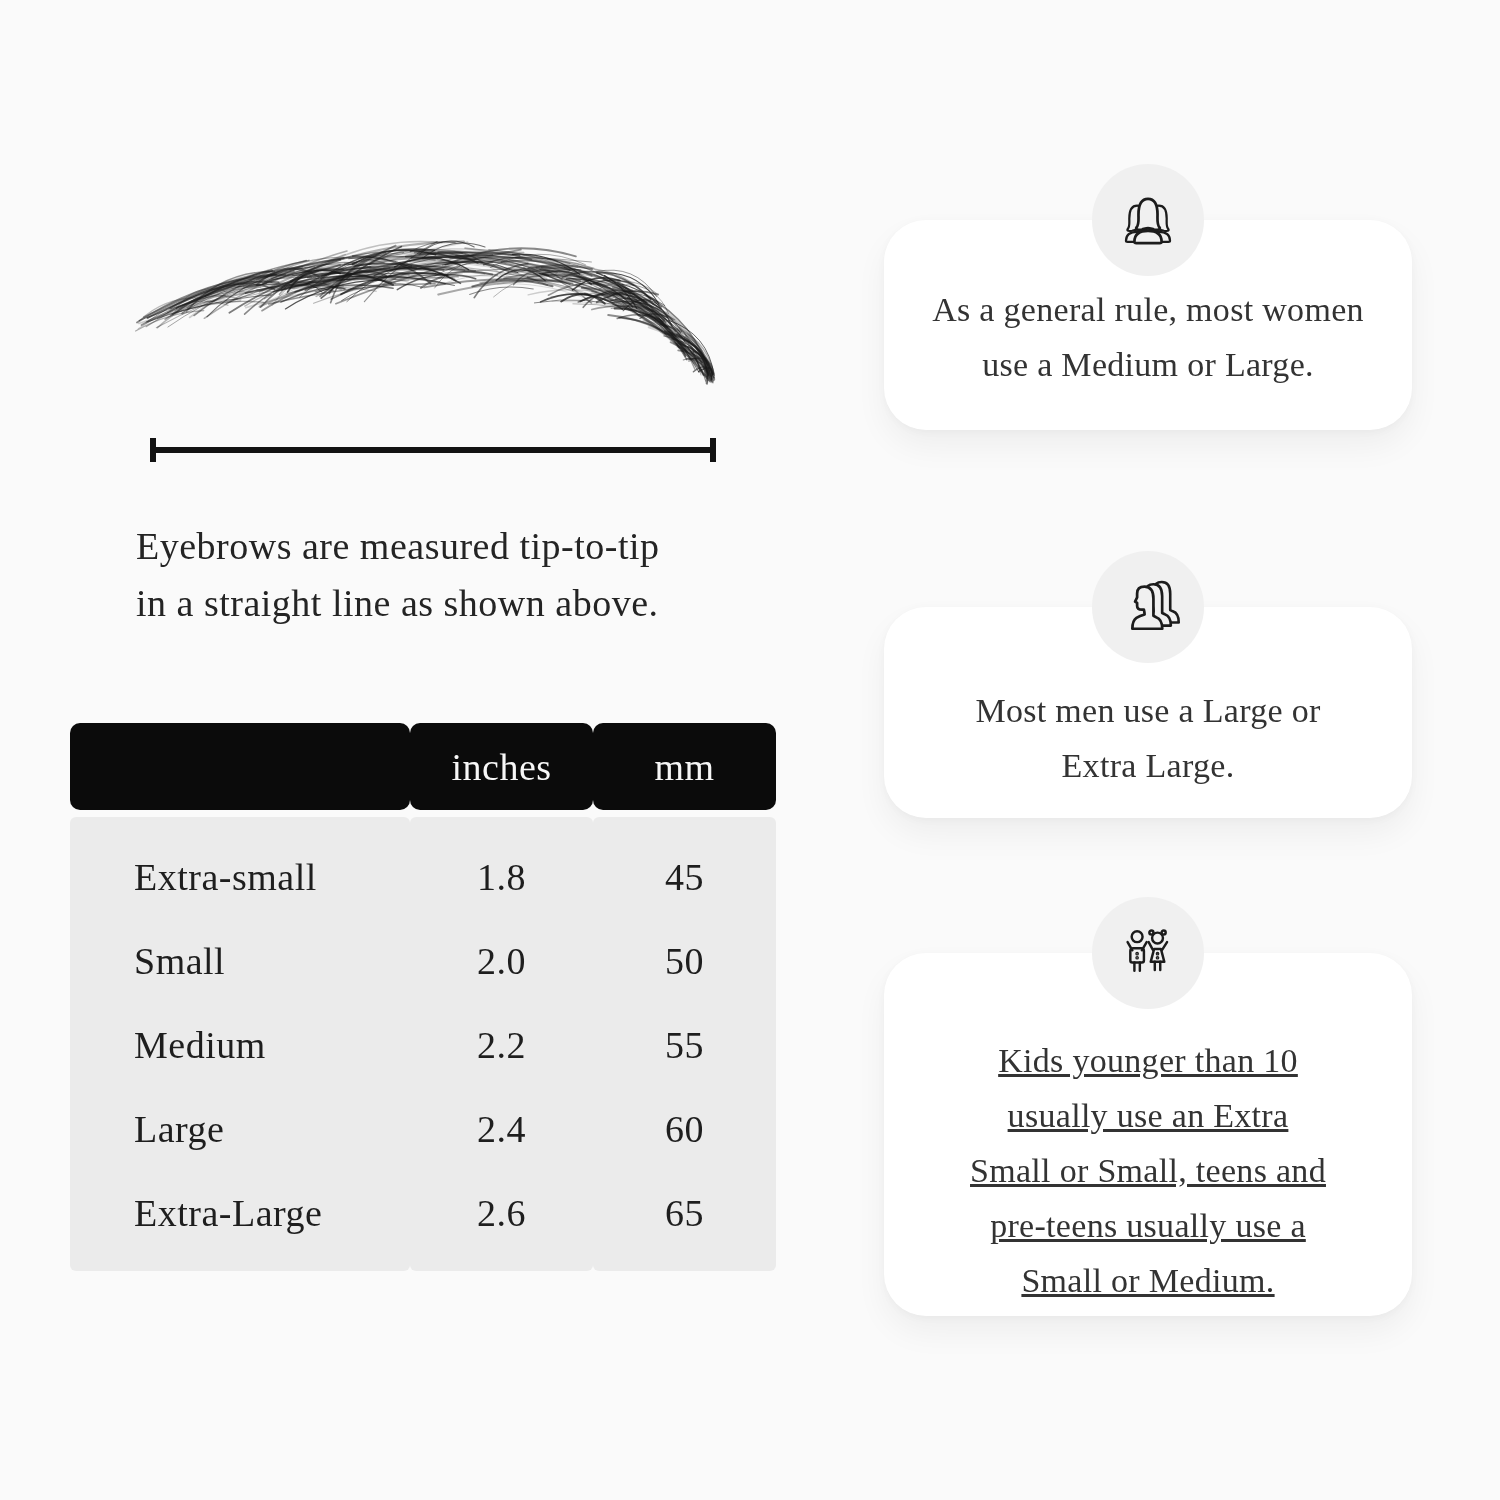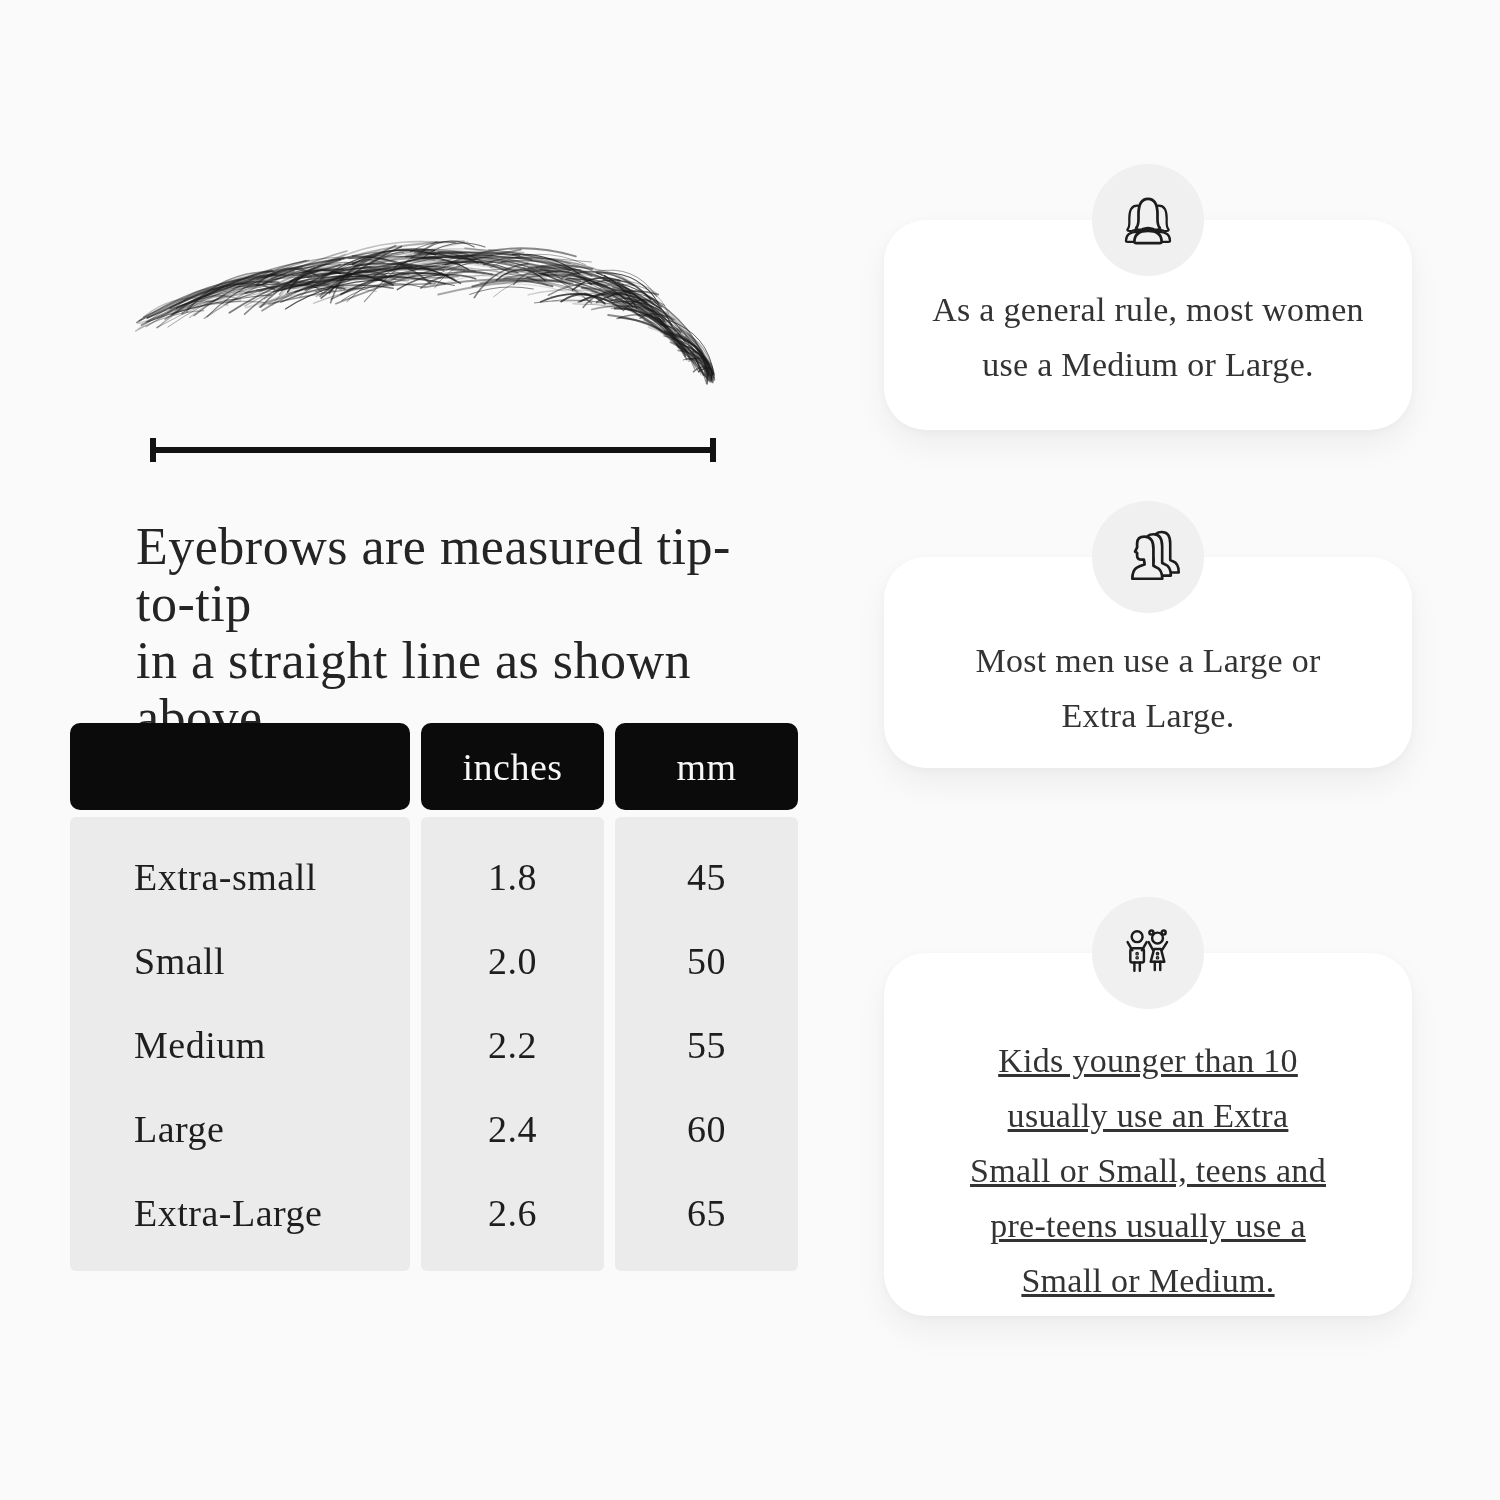--- a/index.html
+++ b/index.html
@@ -13,46 +13,46 @@
   .eyebrow-svg { position:absolute; left:110px; top:232px; }
 
   .measure-line { position:absolute; left:150px; top:438px; width:566px; height:24px; }
   .measure-line .bar  { position:absolute; left:0; right:0; top:9px; height:6px; background:#121212; }
   .measure-line .tick { position:absolute; top:0; width:6px; height:24px; background:#121212; }
   .measure-line .tick.left  { left:0; }
   .measure-line .tick.right { right:0; }
 
   .caption {
     position:absolute; left:136px; top:518px; width:640px;
-    font-size:52px; line-height:57px; letter-spacing:.5px; color:#242424;
+    font-size:38px; line-height:57px; letter-spacing:.5px; color:#242424;
   }
 
   
   .size-table { position:absolute; left:70px; top:723px; width:728px; }
-  .thead, .tbody { display:grid; grid-template-columns:340px 183px 183px; column-gap:11px; }
+  .thead, .tbody { display:grid; grid-template-columns:340px 183px 183px; }
   .th {
     height:87px; background:#0b0b0b; border-radius:10px;
     color:#f7f7f7; font-size:38px; letter-spacing:.5px;
     display:flex; align-items:center; justify-content:center;
   }
   .tbody { margin-top:7px; }
   .tcol { background:#ebebeb; border-radius:6px; padding:18px 0 16px; display:flex; flex-direction:column; }
   .cell {
     height:84px; display:flex; align-items:center; justify-content:center;
     font-size:38px; color:#1e1e1e; letter-spacing:.5px;
   }
   .tcol.labels .cell { justify-content:flex-start; padding-left:64px; }
 
   
   .card {
     position:absolute; left:884px; width:528px; background:#ffffff; border-radius:42px;
     box-shadow:0 16px 32px rgba(0,0,0,.05), 0 2px 8px rgba(0,0,0,.03);
   }
   .card-1 { top:220px; height:210px; }
-  .card-2 { top:557px; height:211px; }
+  .card-2 { top:607px; height:211px; }
   .card-3 { top:953px; height:363px; }
   .icon-circle {
     position:absolute; left:50%; top:-56px; margin-left:-56px;
     width:112px; height:112px; border-radius:50%; background:#f0f0f0;
     display:flex; align-items:center; justify-content:center;
   }
   .glyph { width:68px; height:68px; }
   .card-text {
     position:absolute; left:0; right:0; text-align:center;
     font-size:34px; line-height:55px; color:#333333; letter-spacing:.3px;

